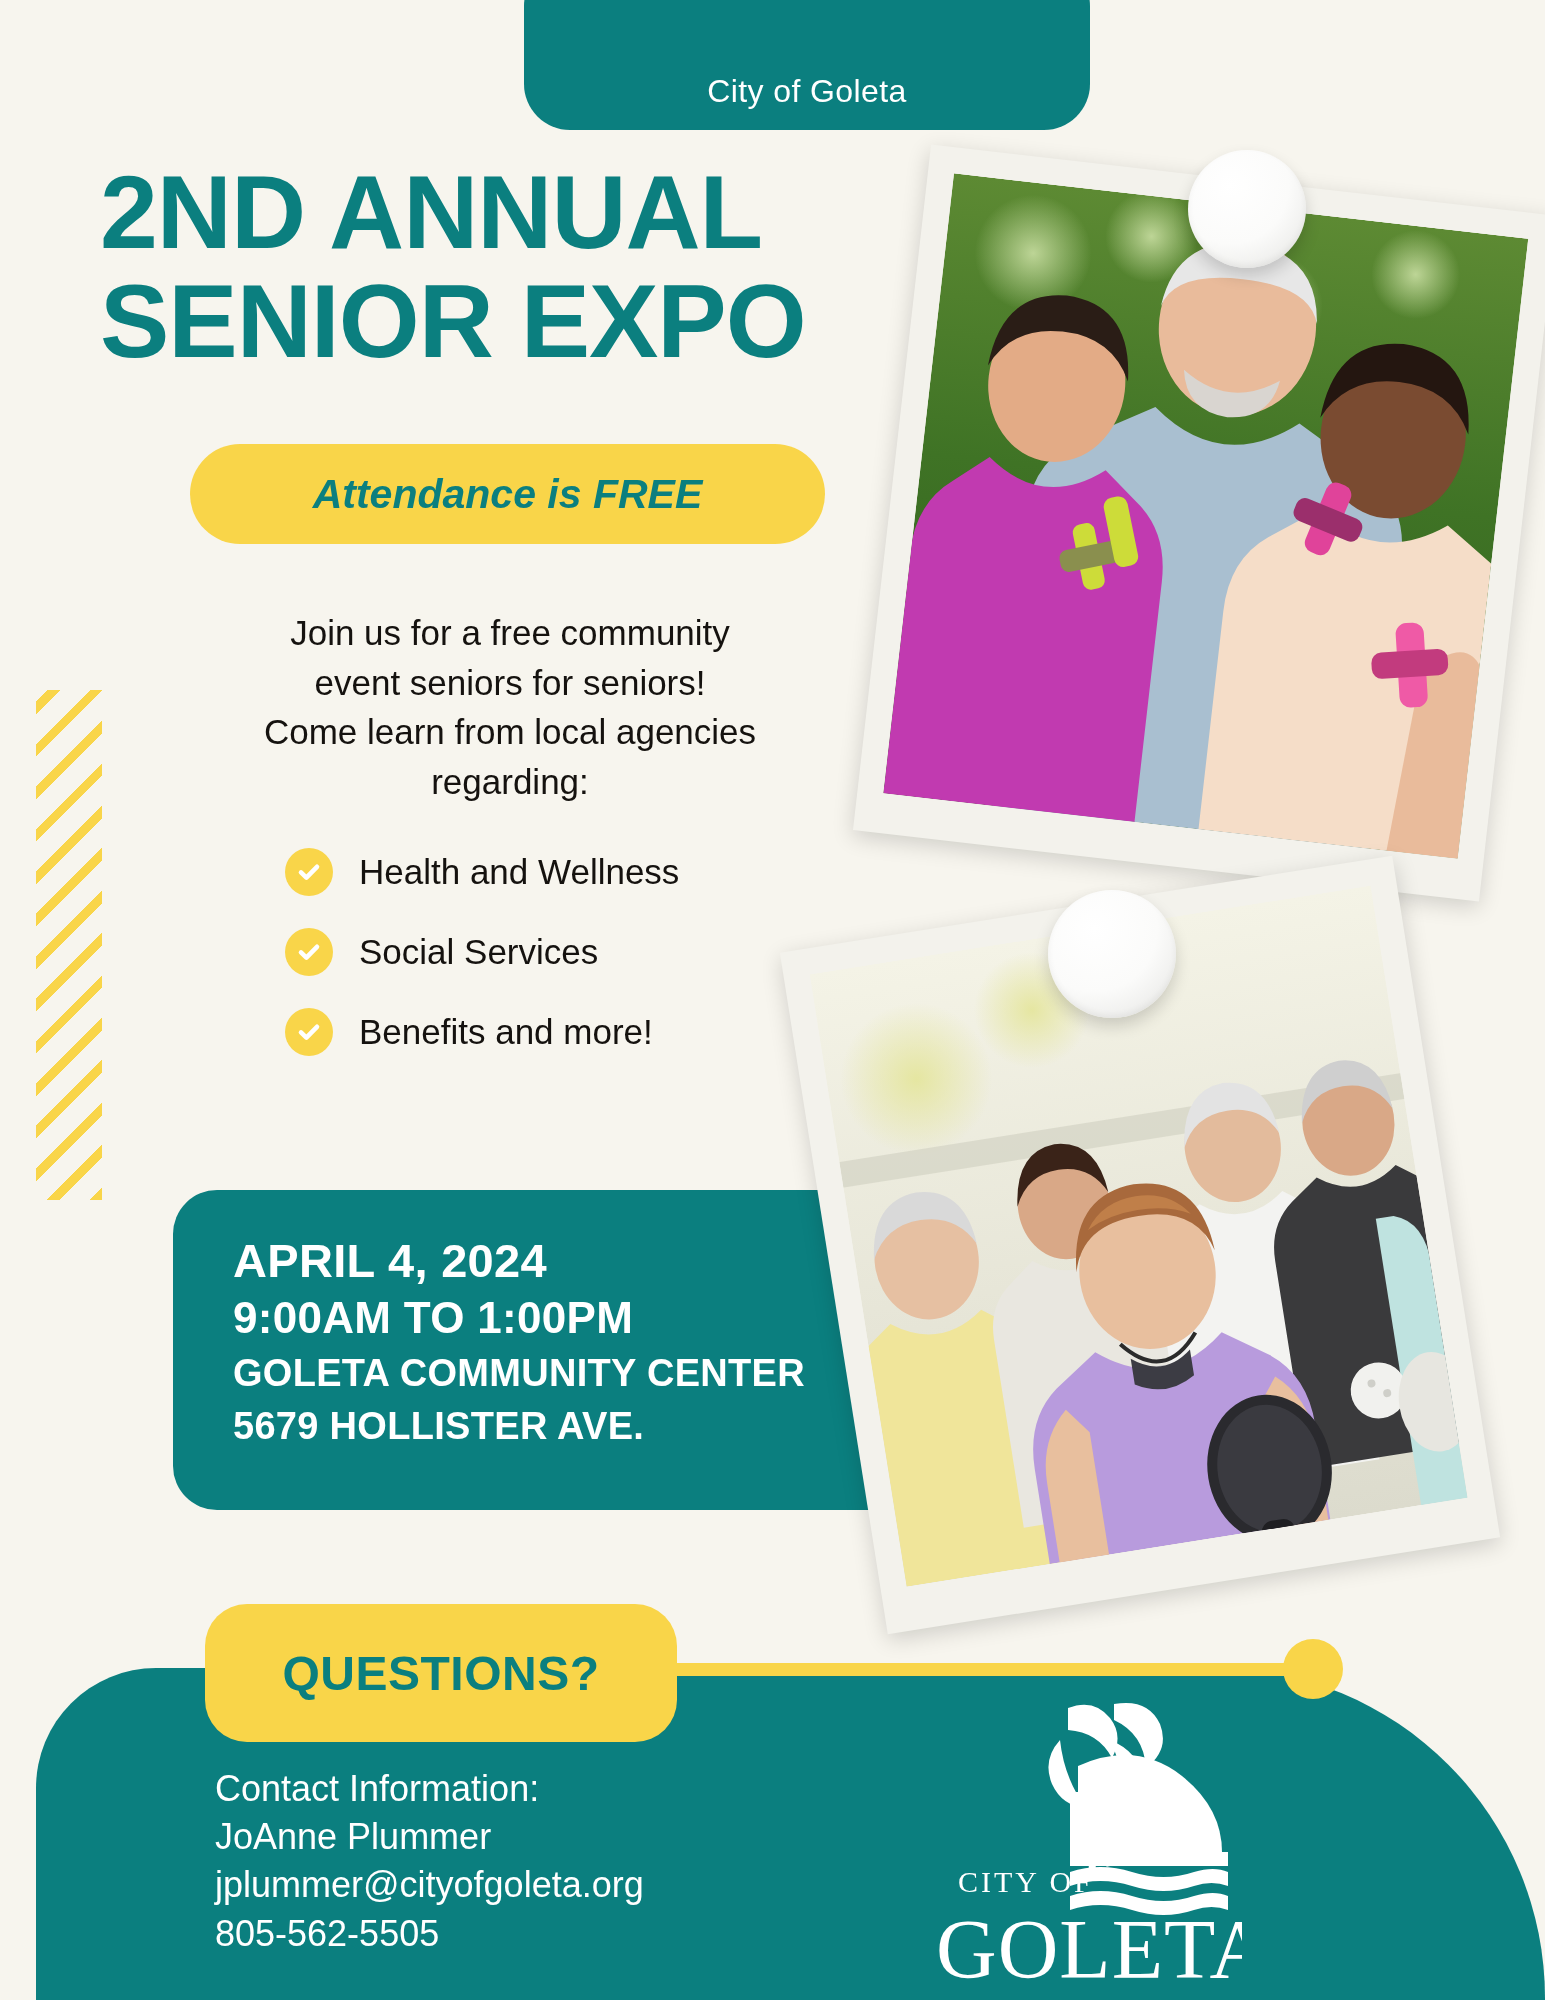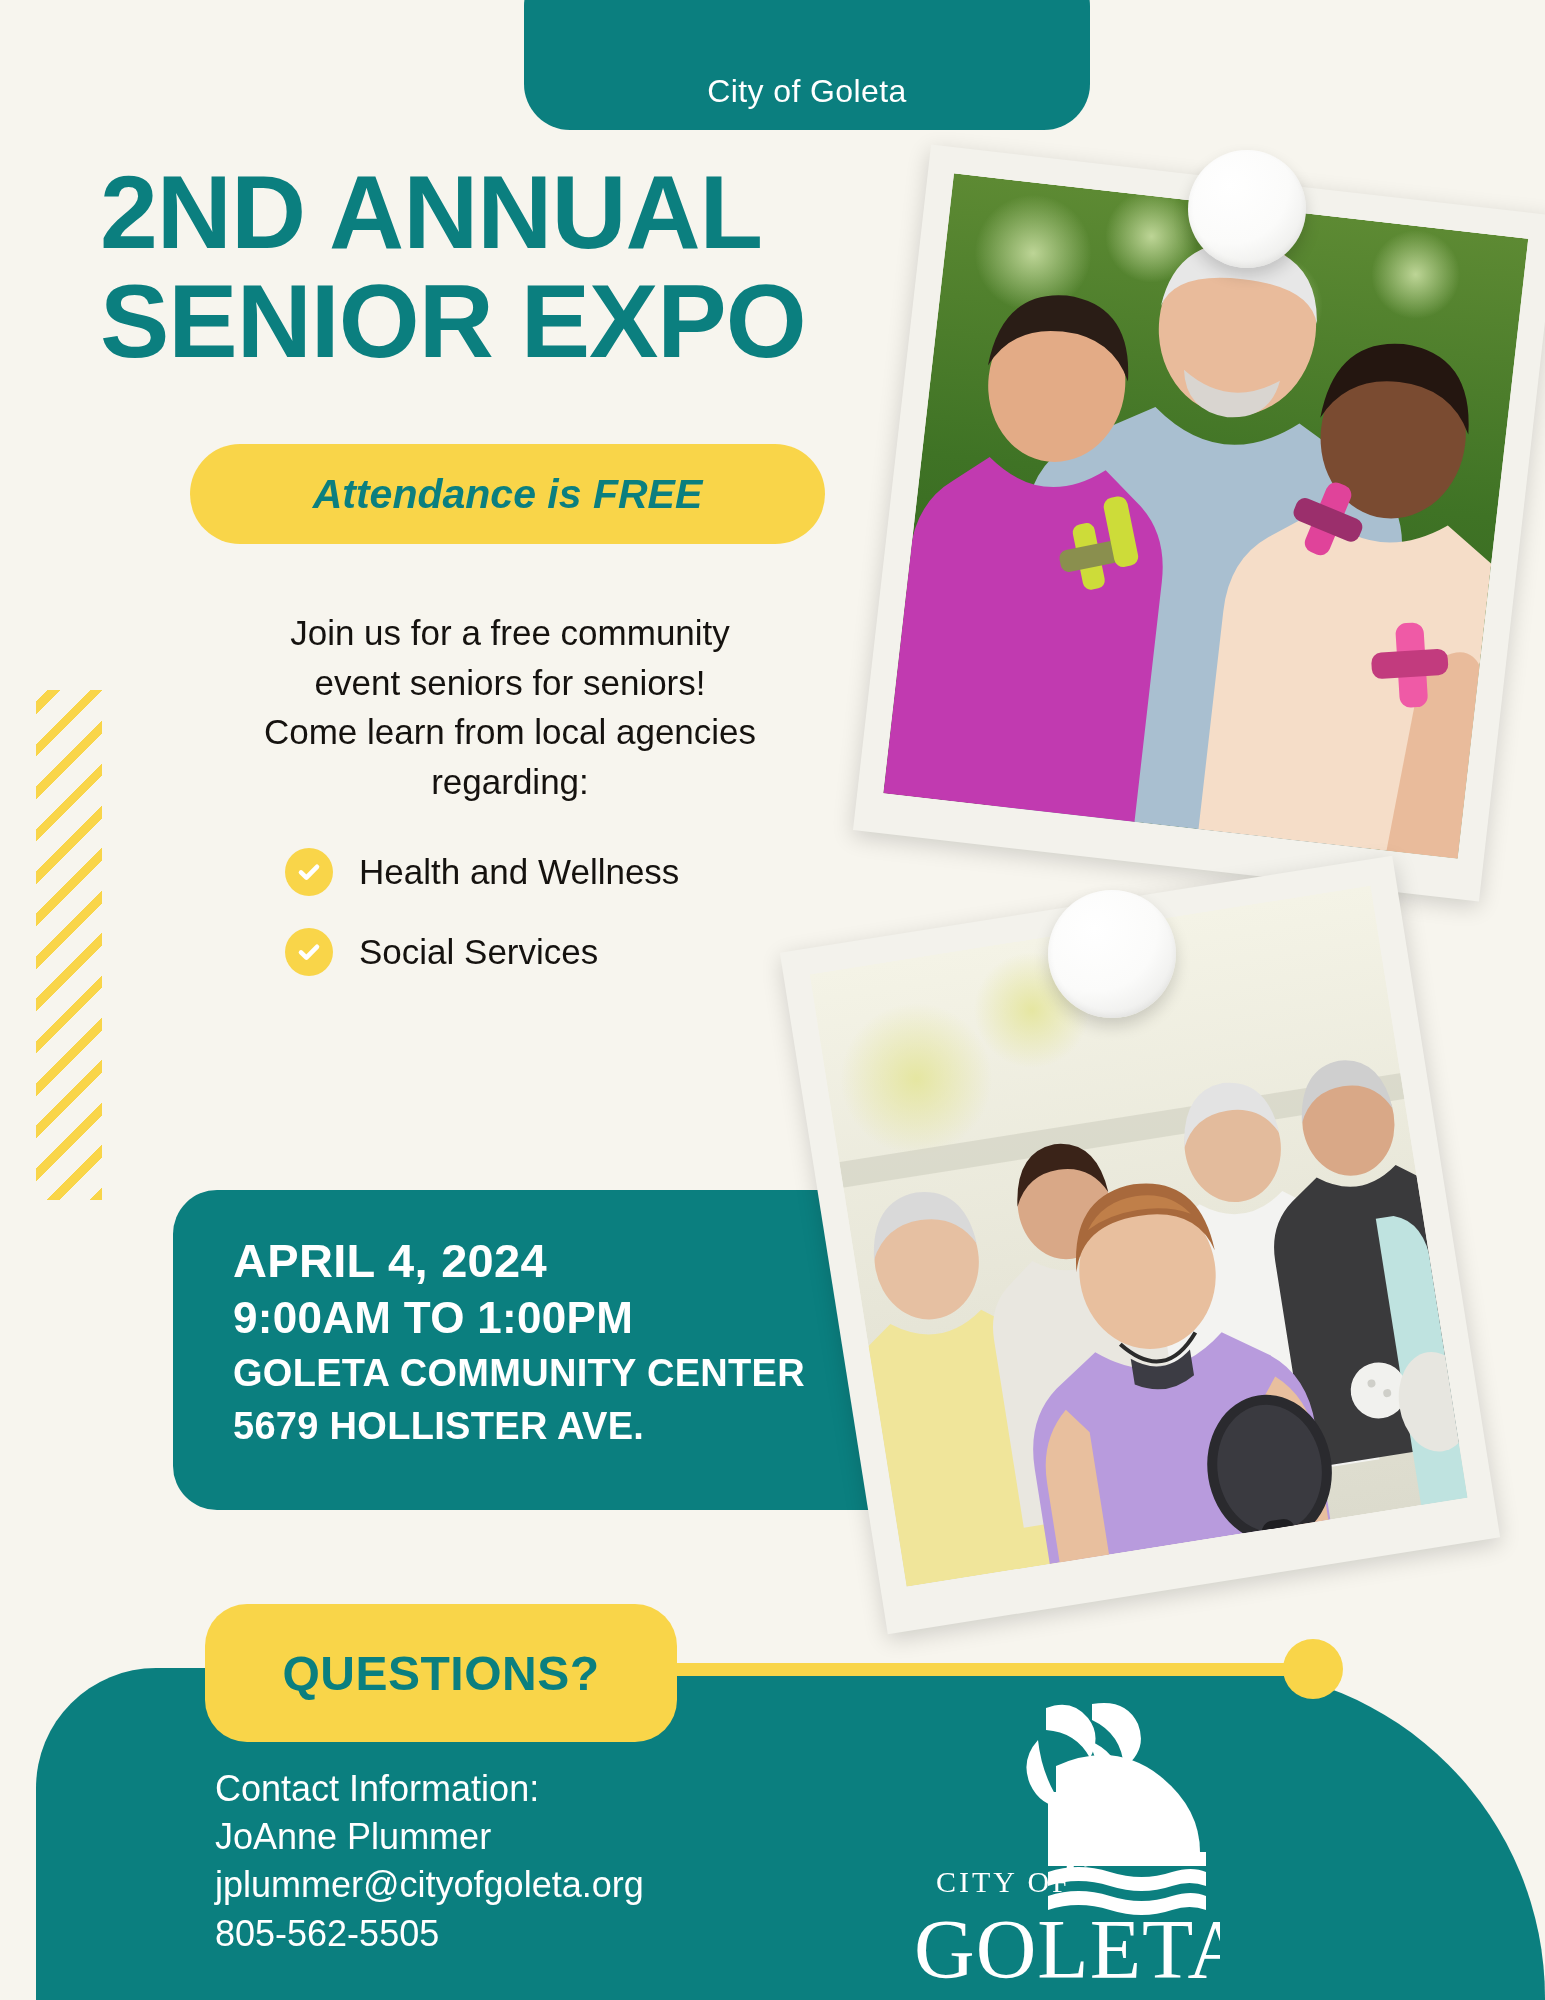--- a/index.html
+++ b/index.html
@@ -216,21 +216,21 @@
     color: #FFFFFF;
     font-size: 36px;
     line-height: 1.34;
     font-weight: 300;
     white-space: nowrap;
   }
 
   
   .goleta-logo {
     position: absolute;
-    left: 880px;
+    left: 902px;
     top: 1700px;
     width: 340px;
     height: 290px;
   }
   .goleta-logo svg { display: block; width: 100%; height: 100%; }
 
   
   .photo {
     position: absolute;
     background: #F3F2EC;
@@ -306,20 +306,28 @@
       </span>
       <span class="check-label">Health and Wellness</span>
     </div>
     <div class="check-row">
       <span class="check-circle">
         <svg width="30" height="30" viewBox="0 0 30 30" aria-hidden="true">
           <path d="M7 15.4 L12.4 20.6 L23 9.8" fill="none" stroke="#FFFFFF" stroke-width="4.6" stroke-linecap="round" stroke-linejoin="round"></path>
         </svg>
       </span>
       <span class="check-label">Social Services</span>
+    </div>
+    <div class="check-row">
+      <span class="check-circle">
+        <svg width="30" height="30" viewBox="0 0 30 30" aria-hidden="true">
+          <path d="M7 15.4 L12.4 20.6 L23 9.8" fill="none" stroke="#FFFFFF" stroke-width="4.6" stroke-linecap="round" stroke-linejoin="round"></path>
+        </svg>
+      </span>
+      <span class="check-label">Benefits and more!</span>
     </div>
   </div>
 
   <div class="details-box">
     <div class="details-line l1">APRIL 4, 2024</div>
     <div class="details-line l2">9:00AM TO 1:00PM</div>
     <div class="details-line l3">GOLETA COMMUNITY CENTER</div>
     <div class="details-line l4">5679 HOLLISTER AVE.</div>
   </div>
 

